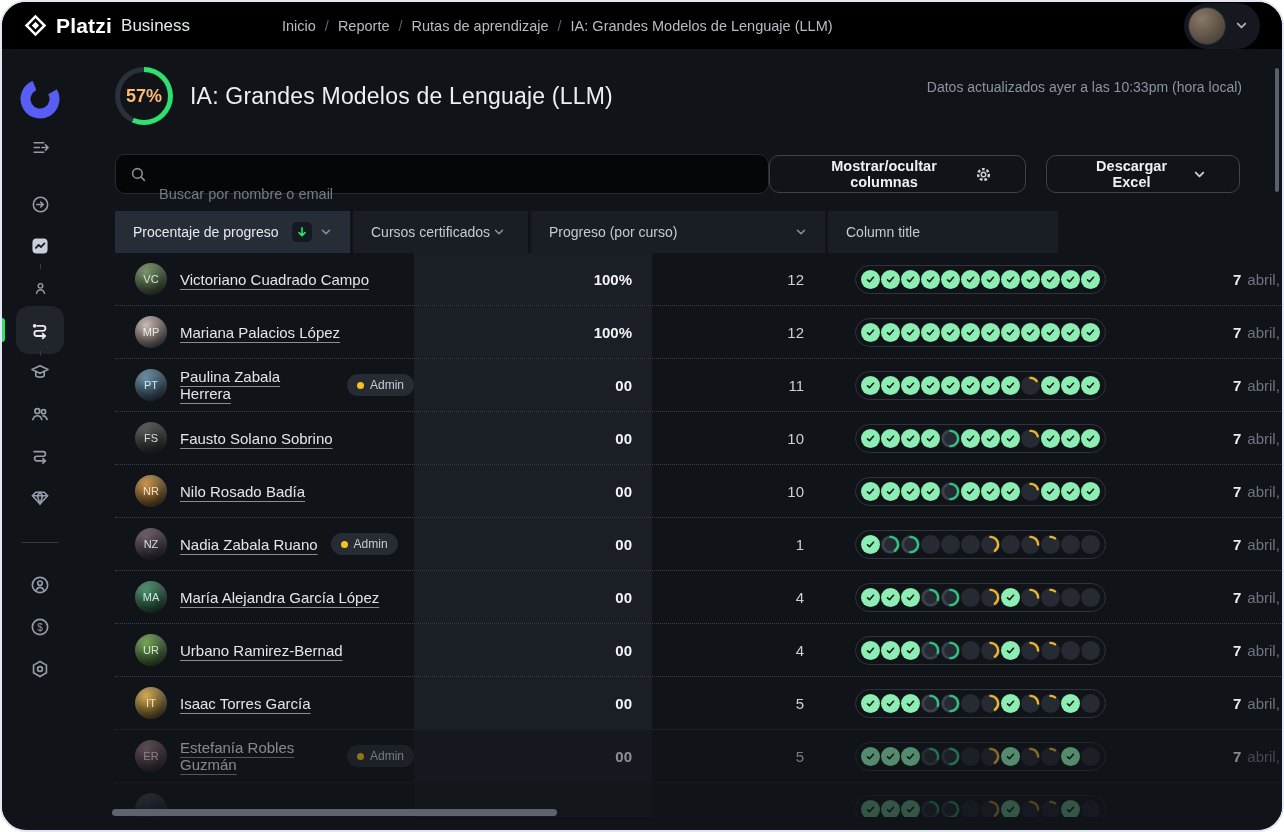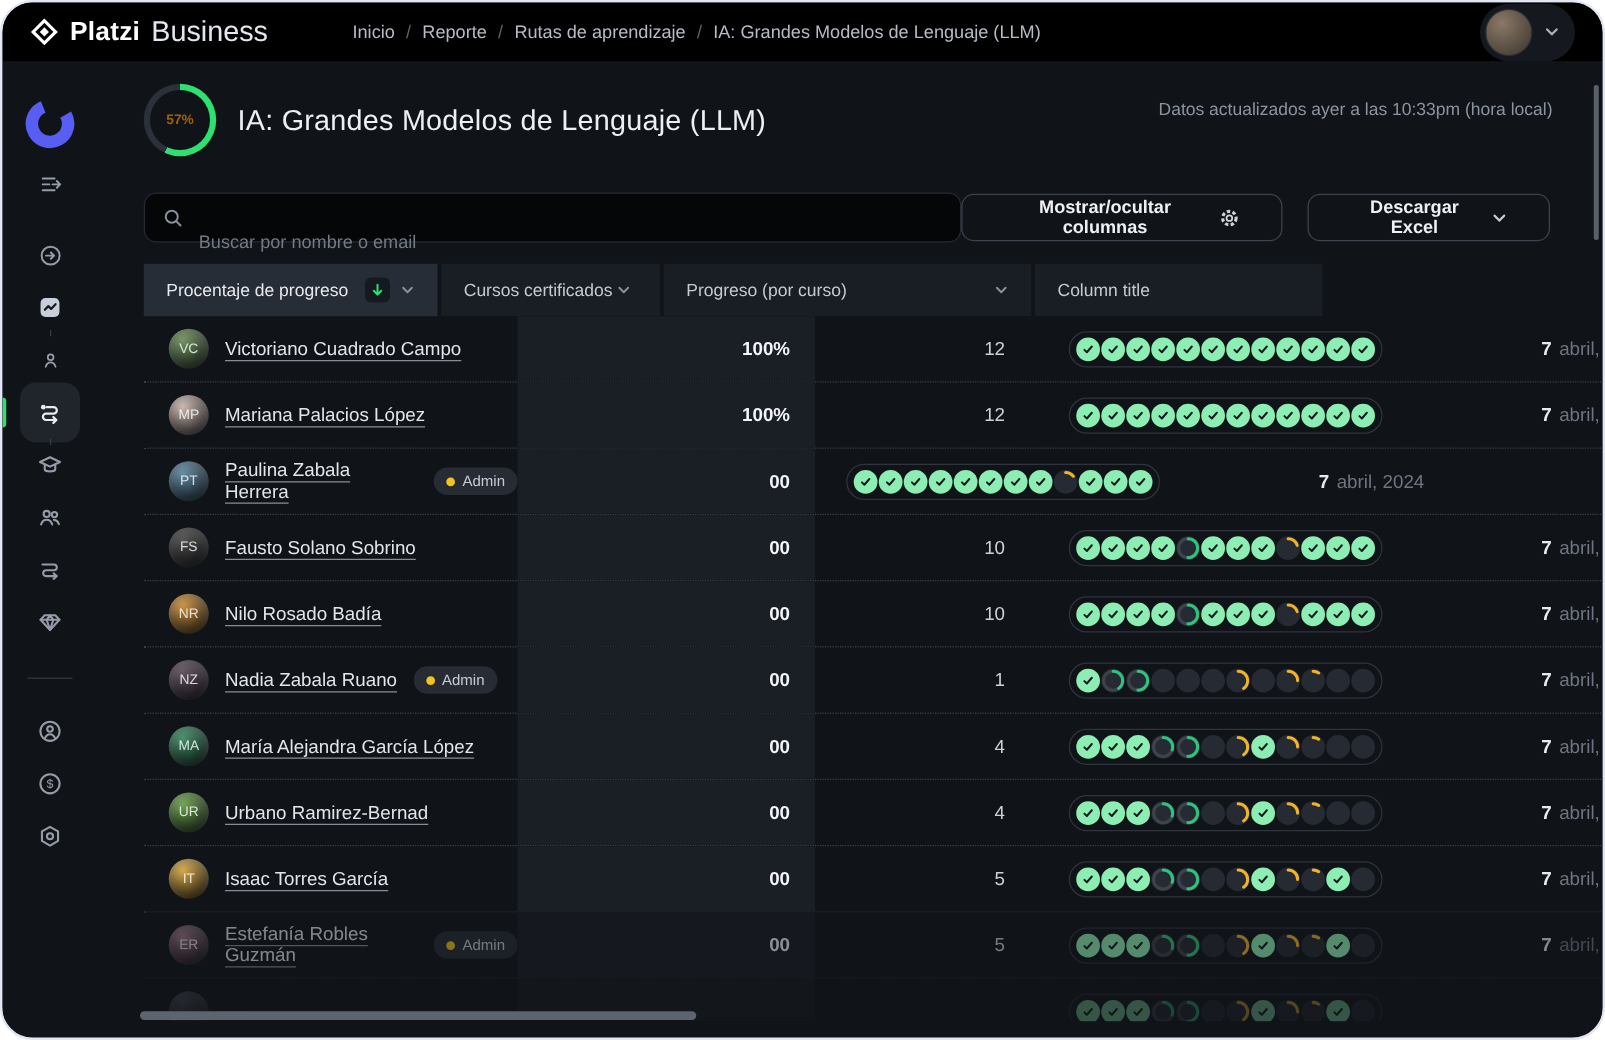--- a/index.html
+++ b/index.html
@@ -3,21 +3,21 @@
 <meta charset="utf-8">
 <style>
   html,body{margin:0;padding:0;}
   body{width:1284px;height:832px;background:#ffffff;font-family:"Liberation Sans",sans-serif;position:relative;overflow:hidden;}
   .window{position:absolute;inset:0;border-radius:26px;overflow:hidden;background:#101318;border:2px solid #e3e7f4;box-sizing:border-box;}
 
   
   .navbar{height:47px;background:#000;display:flex;align-items:center;padding:0 22px;}
   .brand{display:flex;align-items:center;gap:9px;width:258px;flex:none;}
   .brand-bold{font-weight:bold;font-size:21px;color:#fff;letter-spacing:.2px;}
-  .brand-light{font-size:23px;color:#e4e7ee;font-weight:400;}
+  .brand-light{font-size:17px;color:#e4e7ee;font-weight:400;}
   .breadcrumb{display:flex;gap:9px;font-size:14.5px;color:#b6bbc5;align-items:center;white-space:nowrap;}
   .crumb-sep{color:#5c626d;}
   .user-pill{margin-left:auto;display:flex;align-items:center;gap:9px;background:#15181e;border-radius:999px;padding:4px 12px 4px 4px;cursor:pointer;}
   .user-avatar{width:36px;height:36px;border-radius:50%;background:radial-gradient(circle at 35% 30%,#a08b74,#5f5146);border:1px solid #2a2e35;}
 
   
   .content{position:relative;height:768px;display:flex;background:#101318;}
 
   
   .sidebar{width:76px;flex:none;display:flex;flex-direction:column;align-items:center;padding-top:18px;position:relative;}
@@ -26,21 +26,21 @@
   .sb-item.active{background:#20252c;border-radius:13px;width:48px;height:48px;}
   .sb-item.active::before{content:'';position:absolute;left:-14px;top:12px;width:3px;height:24px;background:#2ee06f;border-radius:0 3px 3px 0;}
   .sb-item.thread::after{content:'';position:absolute;left:50%;bottom:-2px;width:1px;height:5px;background:#363c45;}
   .sb-divider{width:36px;height:1px;background:#343943;flex:none;}
   .sb-icon{display:flex;align-items:center;justify-content:center;}
 
   
   .main{flex:1;position:relative;padding:12px 0 0 37px;box-sizing:border-box;overflow:hidden;}
   .path-header{display:flex;align-items:center;gap:17px;padding-right:370px;height:70px;}
   .ring{width:58px;height:58px;border-radius:50%;background:conic-gradient(#2ee06f 0 205deg,#2b313b 205deg 360deg);position:relative;flex:none;}
-  .ring-inner{position:absolute;inset:5px;background:#101318;border-radius:50%;display:flex;align-items:center;justify-content:center;font-weight:bold;font-size:11px;color:#a16207;}
+  .ring-inner{position:absolute;inset:5px;background:#101318;border-radius:50%;display:flex;align-items:center;justify-content:center;font-weight:bold;font-size:18px;color:#fdba74;}
   .ht-title{font-size:23px;color:#edeff3;letter-spacing:.2px;}
   .ht-sub{margin-top:8px;font-size:14px;color:#99a0ac;display:flex;gap:12px;align-items:center;}
   .ht-sub b{color:#e9ebf0;font-weight:bold;}
   .vsep{width:1px;height:14px;background:#3f4550;}
   .updated{position:absolute;top:30px;right:40px;font-size:14px;color:#8d94a1;white-space:nowrap;}
 
   
   .toolbar{display:flex;align-items:center;margin-top:23px;padding-right:42px;}
   .search{width:687px;height:40px;background:#040608;border:1px solid #262b33;border-radius:10px;display:flex;align-items:center;padding:0 14px;gap:10px;box-sizing:border-box;}
   .search input{flex:1;background:none;border:none;outline:none;color:#dfe3e9;font-size:14.5px;font-family:"Liberation Sans",sans-serif;margin-top:39px;}
@@ -464,20 +464,21 @@
                 <span class="dr">abril, 2024</span>
               </div>
             </div>
             <div class="trow" style="opacity: 1;">
               <div class="td w-name">
                 <span class="avatar" style="background: radial-gradient(circle at 35% 30%, rgb(93, 135, 160), rgba(0, 0, 0, 0.55));">PT</span>
                 <span class="sname">Paulina Zabala Herrera</span>
                 <span class="badge">Admin</span>
               </div>
               <div class="td w-pct">00</div>
+              <div class="td w-cert">11</div>
               <div class="td w-prog">
                 <span class="pill">
                   <span class="cc done">
                     <svg width="11" height="11" viewBox="0 0 24 24">
                       <path d="M5.5 12.8l4.3 4.2L18.5 7" stroke="#141820" stroke-width="3.4" fill="none" stroke-linecap="round" stroke-linejoin="round"></path>
                     </svg>
                   </span>
                   <span class="cc done">
                     <svg width="11" height="11" viewBox="0 0 24 24">
                       <path d="M5.5 12.8l4.3 4.2L18.5 7" stroke="#141820" stroke-width="3.4" fill="none" stroke-linecap="round" stroke-linejoin="round"></path>

